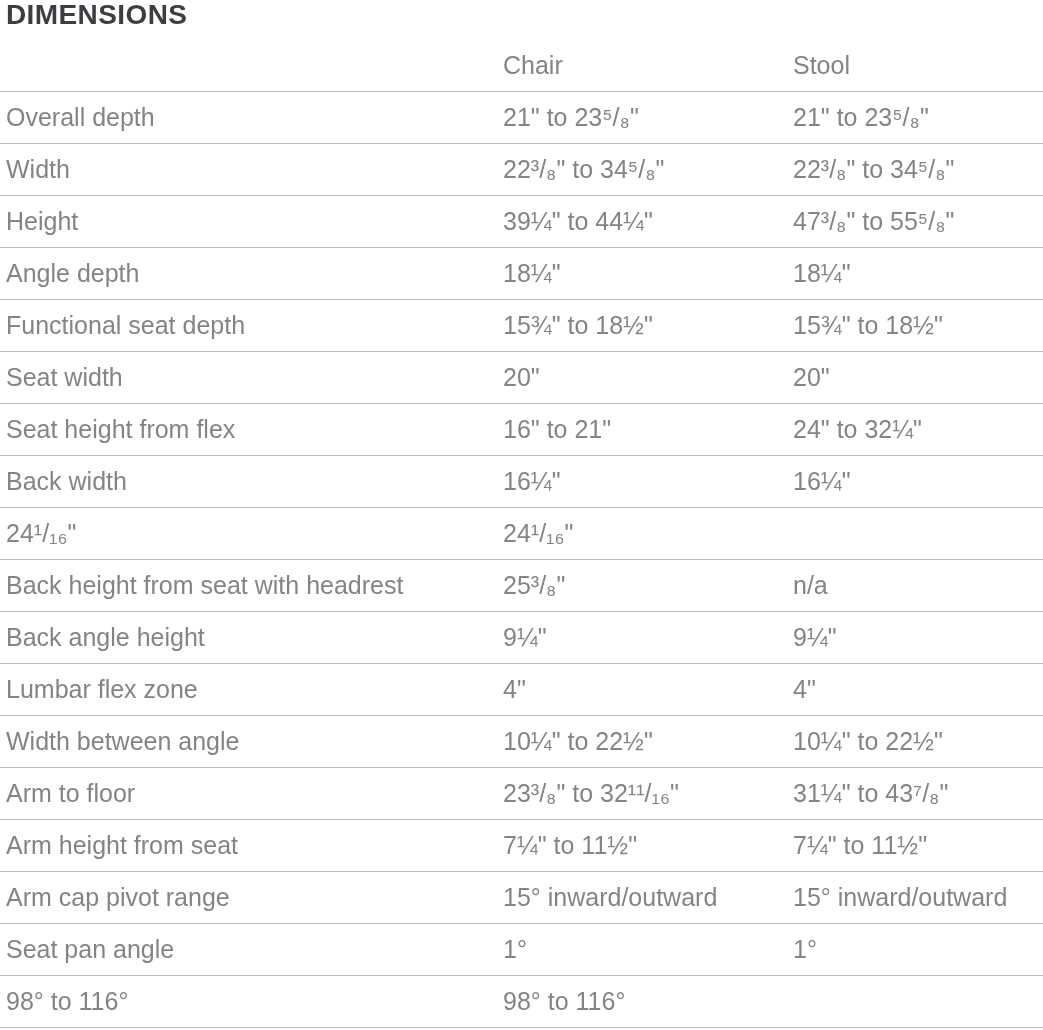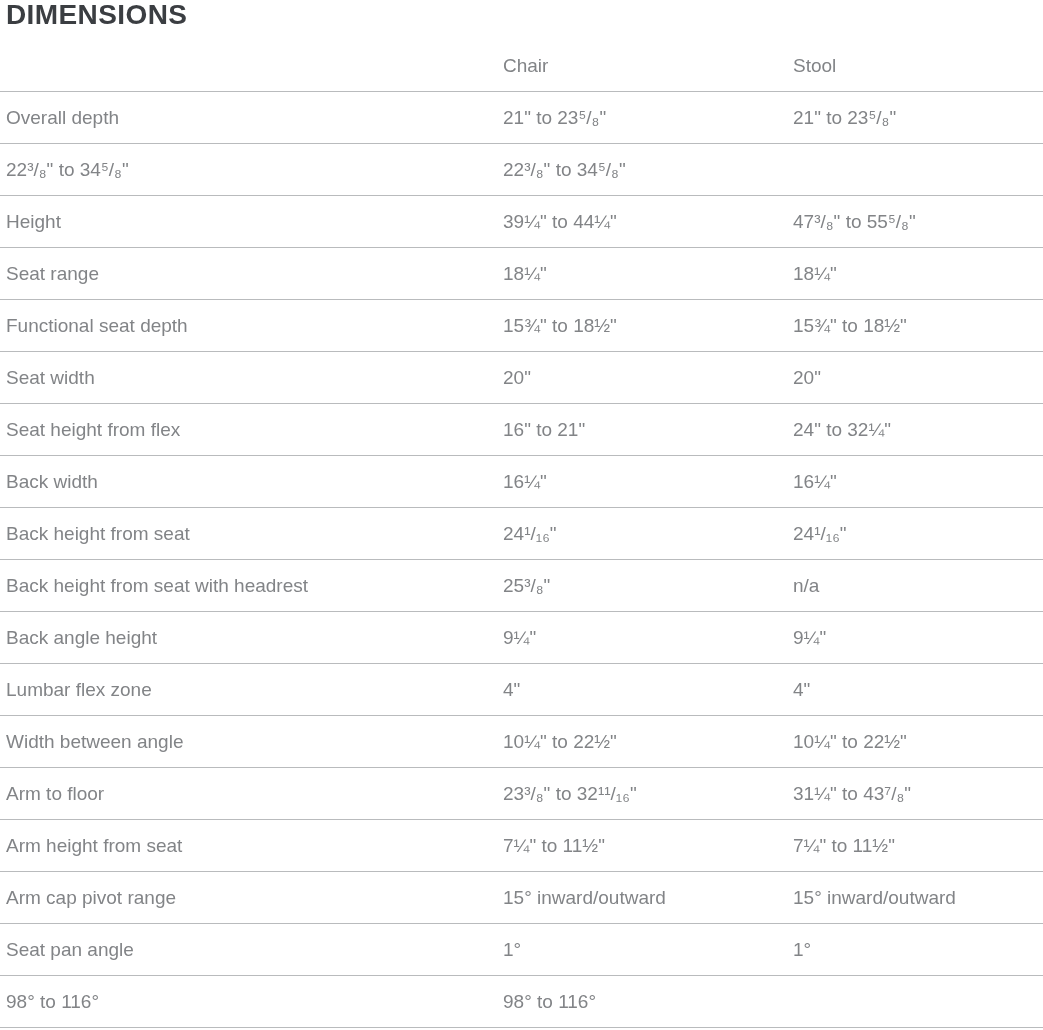--- a/index.html
+++ b/index.html
@@ -35,21 +35,21 @@
     margin-top: 11px;
     width: 100%;
   }
   .row {
     display: grid;
     grid-template-columns: 497px 290px 1fr;
     align-items: center;
     height: 52px;
     padding-left: 6px;
     border-bottom: 1.5px solid var(--line-color);
-    font-size: 19px;
+    font-size: 25px;
     font-weight: 400;
     white-space: nowrap;
   }
   .row.header { border-bottom: 1.5px solid var(--line-color); }
   .cell { overflow: visible; }
 </style>
 </head>
 <body>
 
 <div class="page">
@@ -62,32 +62,33 @@
       <div class="cell">Stool</div>
     </div>
     <div id="rows">
   <div class="row">
     <div class="cell label">Overall depth</div>
     <div class="cell value">21" to 23⁵/₈"</div>
     <div class="cell value">21" to 23⁵/₈"</div>
   </div>
 
   <div class="row">
+    <div class="cell label">Width</div>
     <div class="cell value">22³/₈" to 34⁵/₈"</div>
     <div class="cell value">22³/₈" to 34⁵/₈"</div>
   </div>
 
   <div class="row">
     <div class="cell label">Height</div>
     <div class="cell value">39¼" to 44¼"</div>
     <div class="cell value">47³/₈" to 55⁵/₈"</div>
   </div>
 
   <div class="row">
-    <div class="cell label">Seat range</div>
+    <div class="cell label">Angle depth</div>
     <div class="cell value">18¼"</div>
     <div class="cell value">18¼"</div>
   </div>
 
   <div class="row">
     <div class="cell label">Functional seat depth</div>
     <div class="cell value">15¾" to 18½"</div>
     <div class="cell value">15¾" to 18½"</div>
   </div>
 
@@ -103,21 +104,20 @@
     <div class="cell value">24" to 32¼"</div>
   </div>
 
   <div class="row">
     <div class="cell label">Back width</div>
     <div class="cell value">16¼"</div>
     <div class="cell value">16¼"</div>
   </div>
 
   <div class="row">
-    <div class="cell label">Back height from seat</div>
     <div class="cell value">24¹/₁₆"</div>
     <div class="cell value">24¹/₁₆"</div>
   </div>
 
   <div class="row">
     <div class="cell label">Back height from seat with headrest</div>
     <div class="cell value">25³/₈"</div>
     <div class="cell value">n/a</div>
   </div>
 

